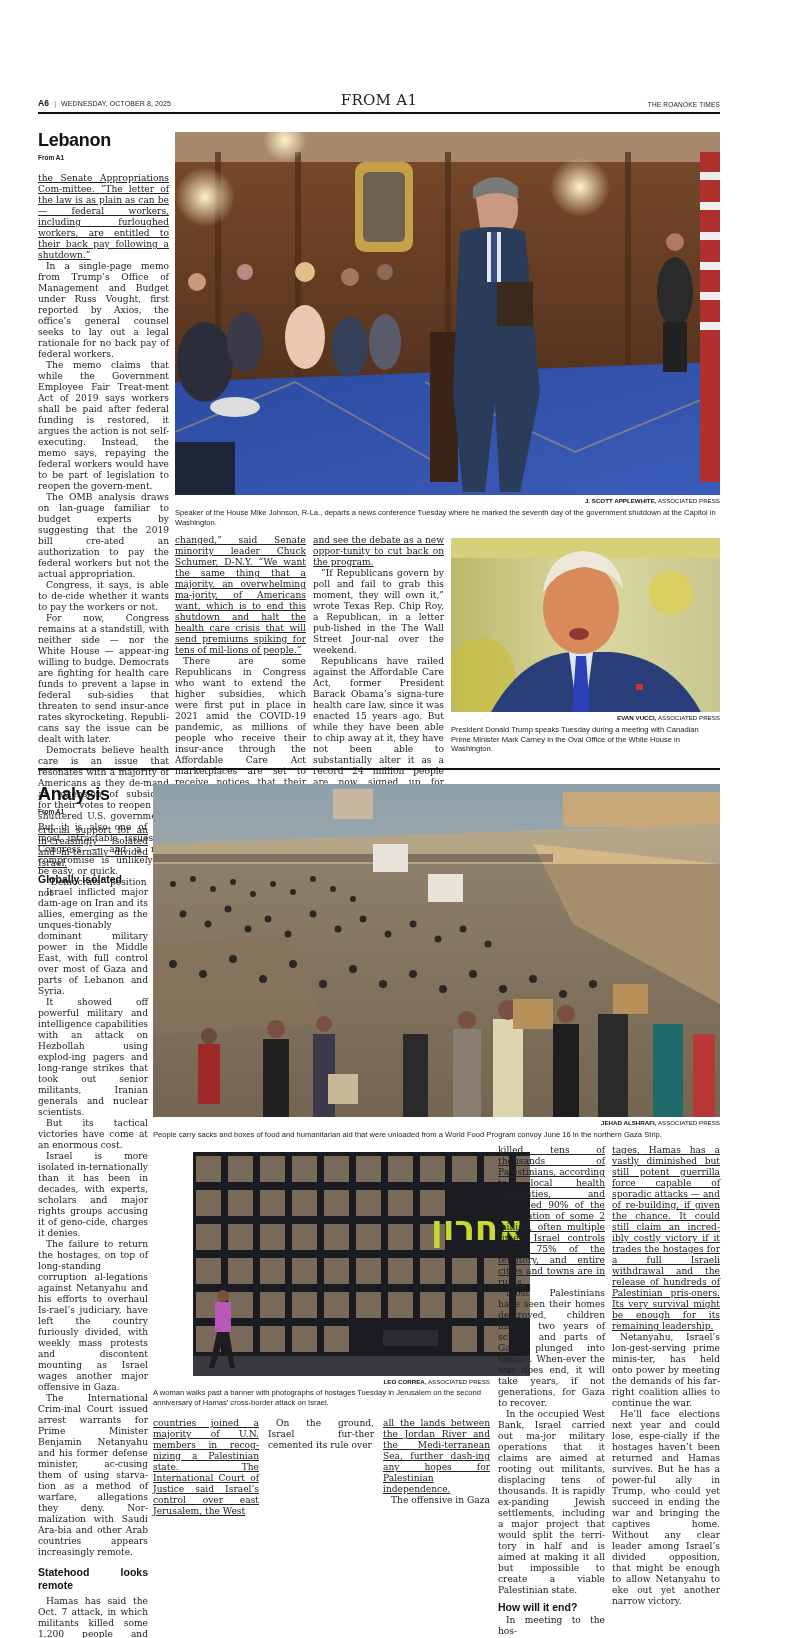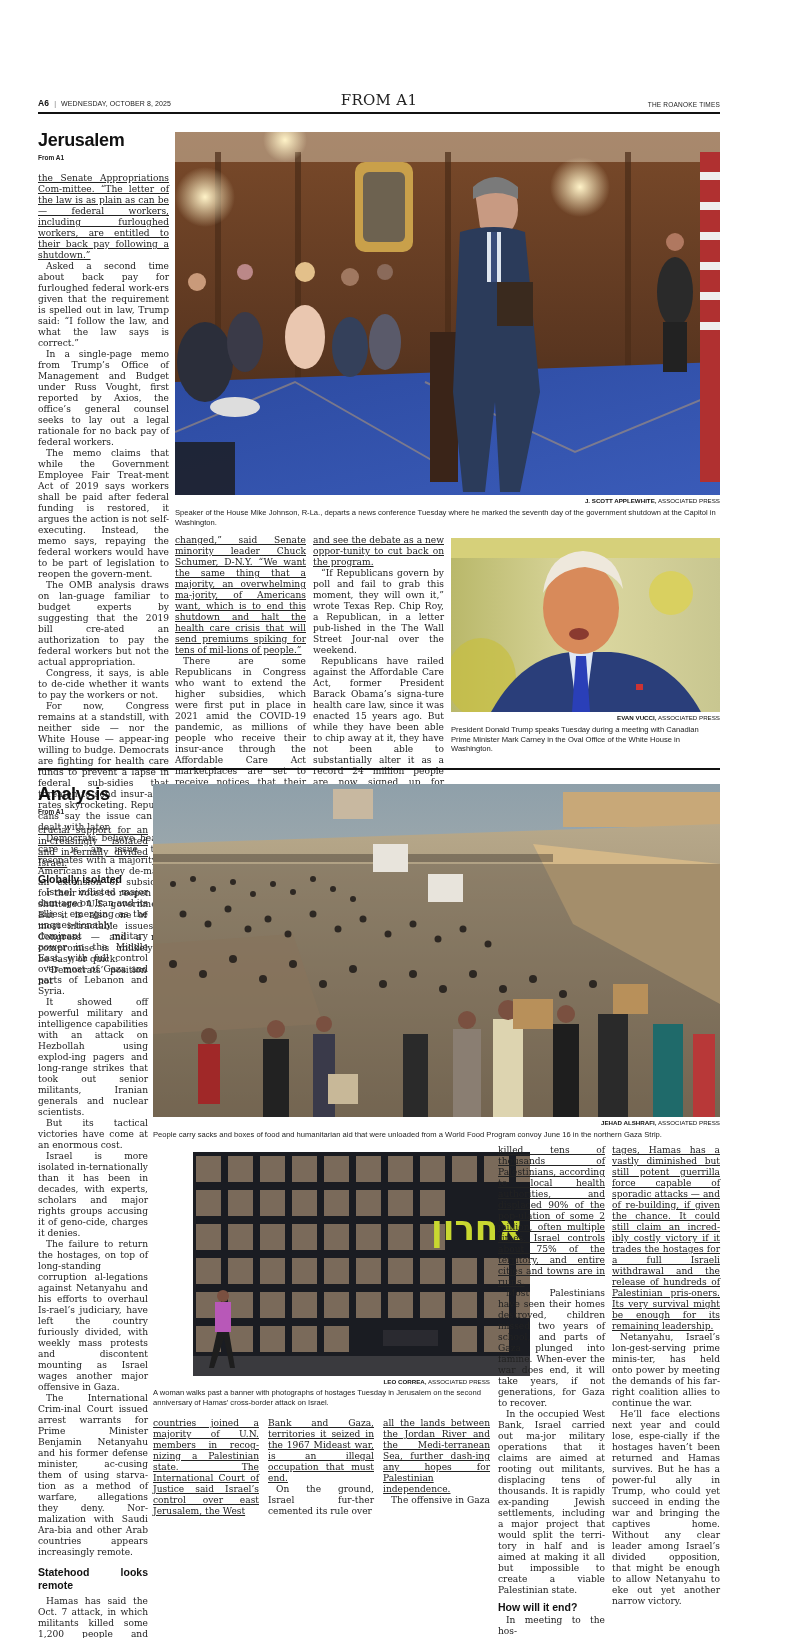--- a/index.html
+++ b/index.html
@@ -36,21 +36,21 @@
   <div class="hdr">
     <div class="left sans">
       <b>A6</b>
       <span style="margin:0 3px;color:#777">|</span>
       <span>WEDNESDAY, OCTOBER 8, 2025</span>
     </div>
     <div class="center serif">FROM A1</div>
     <div class="right sans">THE ROANOKE TIMES</div>
   </div>
 
-  <div class="headline sans" style="left:0;top:130px;">Jerusalem</div>
+  <div class="headline sans" style="left:0;top:130px;">Lebanon</div>
   <div class="fromA1 sans" style="left:0;top:154px;">From A1</div>
 
   <div class="photo" style="left:137px;top:132px;width:545px;height:363px;">
     <svg width="545" height="363" viewBox="0 0 545 363">
       <defs>
         <linearGradient id="wall" x1="0" x2="0" y1="0" y2="1">
           <stop offset="0" stop-color="#7a4a2a"></stop>
             <stop offset="0.6" stop-color="#5a3620"></stop>
             <stop offset="1" stop-color="#3a2616"></stop>
         </linearGradient>
@@ -120,21 +120,20 @@
       </g>
     </svg>
   </div>
   <div class="credit sans" style="left:137px;top:497px;width:545px;">
     <b>J. SCOTT APPLEWHITE,</b><span> ASSOCIATED PRESS</span>
   </div>
   <div class="caption sans" style="left:137px;top:508px;width:545px;">Speaker of the House Mike Johnson, R-La., departs a news conference Tuesday where he marked the seventh day of the government shutdown at the Capitol in Washington.</div>
 
   <div class="col serif" style="left:0;top:173px;width:131px;">
     <p class="first">the Senate Appropriations Com-mittee. “The letter of the law is as plain as can be — federal workers, including furloughed workers, are entitled to their back pay following a shutdown.”</p>
-    <p>Asked a second time about back pay for furloughed federal work-ers given that the requirement is spelled out in law, Trump said: “I follow the law, and what the law says is correct.”</p>
     <p>In a single-page memo from Trump’s Office of Management and Budget under Russ Vought, first reported by Axios, the office’s general counsel seeks to lay out a legal rationale for no back pay of federal workers.</p>
     <p>The memo claims that while the Government Employee Fair Treat-ment Act of 2019 says workers shall be paid after federal funding is restored, it argues the action is not self-executing. Instead, the memo says, repaying the federal workers would have to be part of legislation to reopen the govern-ment.</p>
     <p>The OMB analysis draws on lan-guage familiar to budget experts by suggesting that the 2019 bill cre-ated an authorization to pay the federal workers but not the actual appropriation.</p>
     <p>Congress, it says, is able to de-cide whether it wants to pay the workers or not.</p>
     <p>For now, Congress remains at a standstill, with neither side — nor the White House — appear-ing willing to budge. Democrats are fighting for health care funds to prevent a lapse in federal sub-sidies that threaten to send insur-ance rates skyrocketing. Republi-cans say the issue can be dealt with later.</p>
     <p>Democrats believe health care is an issue that resonates with a majority of Americans as they de-mand an extension of subsidies for their votes to reopen the shuttered U.S. government. But it is also one of the most intractable issues in Congress — and a real compromise is unlikely to be easy, or quick.</p>
     <p>“Democrats’ position has not</p>
   </div>
 
   <div class="col serif" style="left:137px;top:535px;width:131px;">
@@ -366,21 +365,20 @@
   <div class="credit sans" style="left:115px;top:1378px;width:337px;">
     <b>LEO CORREA,</b><span> ASSOCIATED PRESS</span>
   </div>
   <div class="caption sans" style="left:115px;top:1388px;width:337px;">A woman walks past a banner with photographs of hostages Tuesday in Jerusalem on the second anniversary of Hamas’ cross-border attack on Israel.</div>
 
   <div class="col serif" style="left:115px;top:1418px;width:106px;">
     <p class="first">countries joined a majority of U.N. members in recog-nizing a Palestinian state. The International Court of Justice said Israel’s control over east Jerusalem, the West</p>
   </div>
 
   <div class="col serif" style="left:230px;top:1418px;width:106px;">
-    <p class="first">Bank and Gaza, territories it seized in the 1967 Mideast war, is an illegal occupation that must end.</p>
     <p>On the ground, Israel fur-ther cemented its rule over</p>
   </div>
 
   <div class="col serif" style="left:345px;top:1418px;width:107px;">
     <p class="first">all the lands between the Jordan River and the Medi-terranean Sea, further dash-ing any hopes for Palestinian independence.</p>
     <p>The offensive in Gaza</p>
   </div>
 
   <div class="col serif" style="left:460px;top:1145px;width:107px;">
     <p class="first">killed tens of thousands of Palestinians, according to local health authorities, and displaced 90% of the pop-ulation of some 2 million, often multiple times. Israel controls about 75% of the territory, and entire cities and towns are in ruins.</p>

